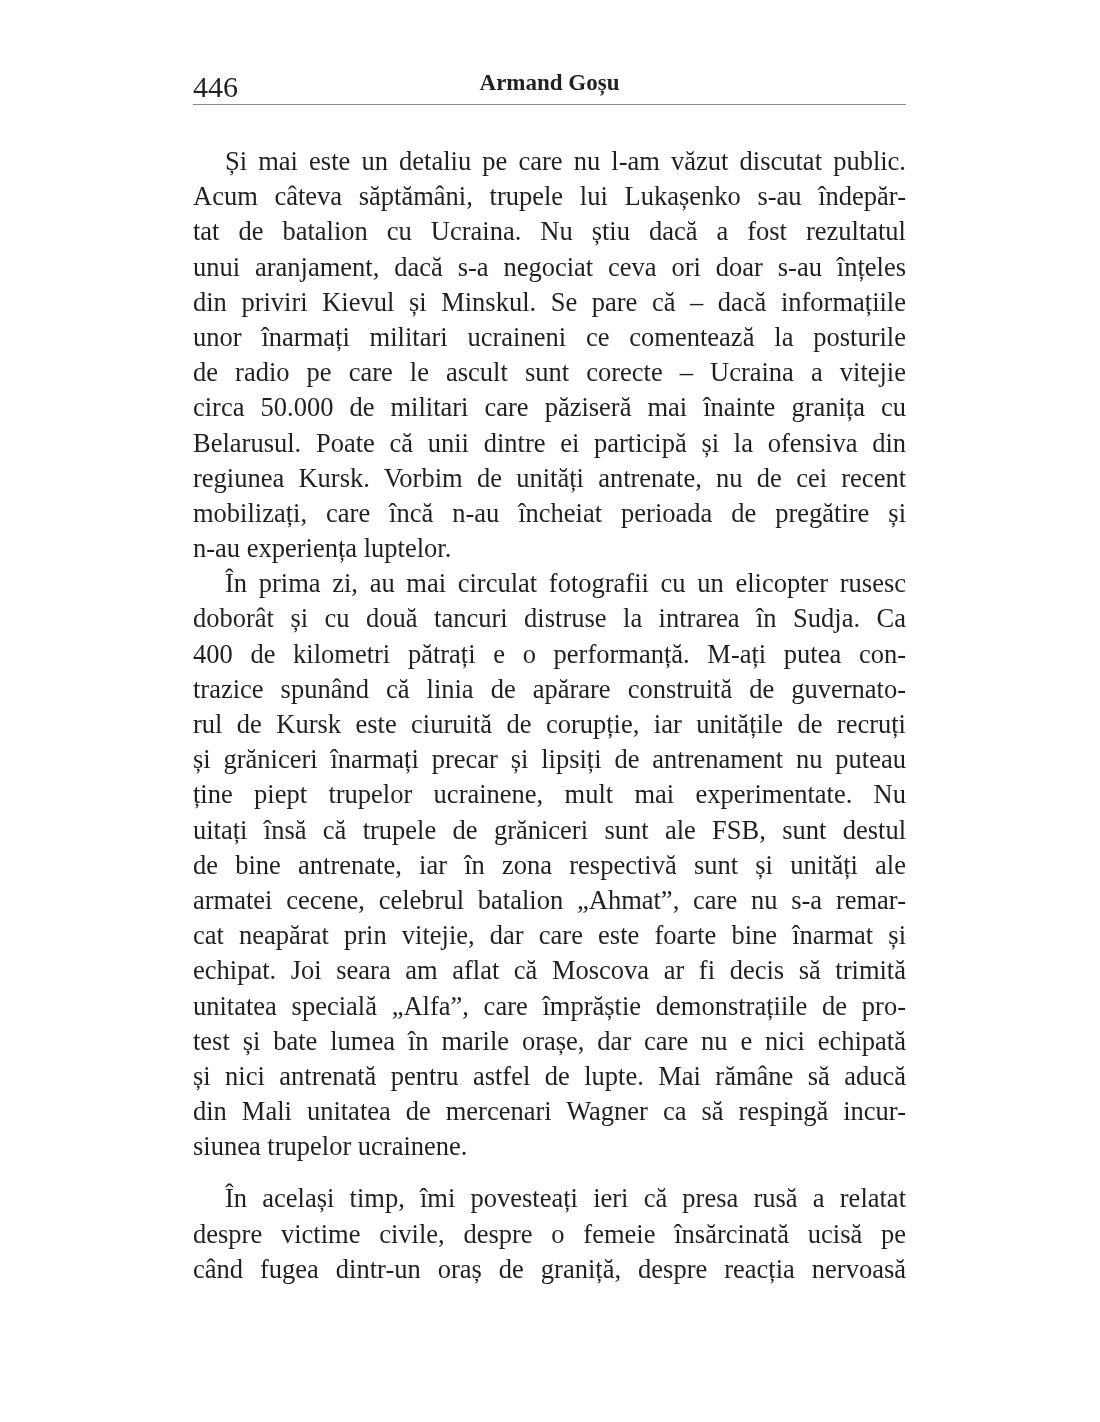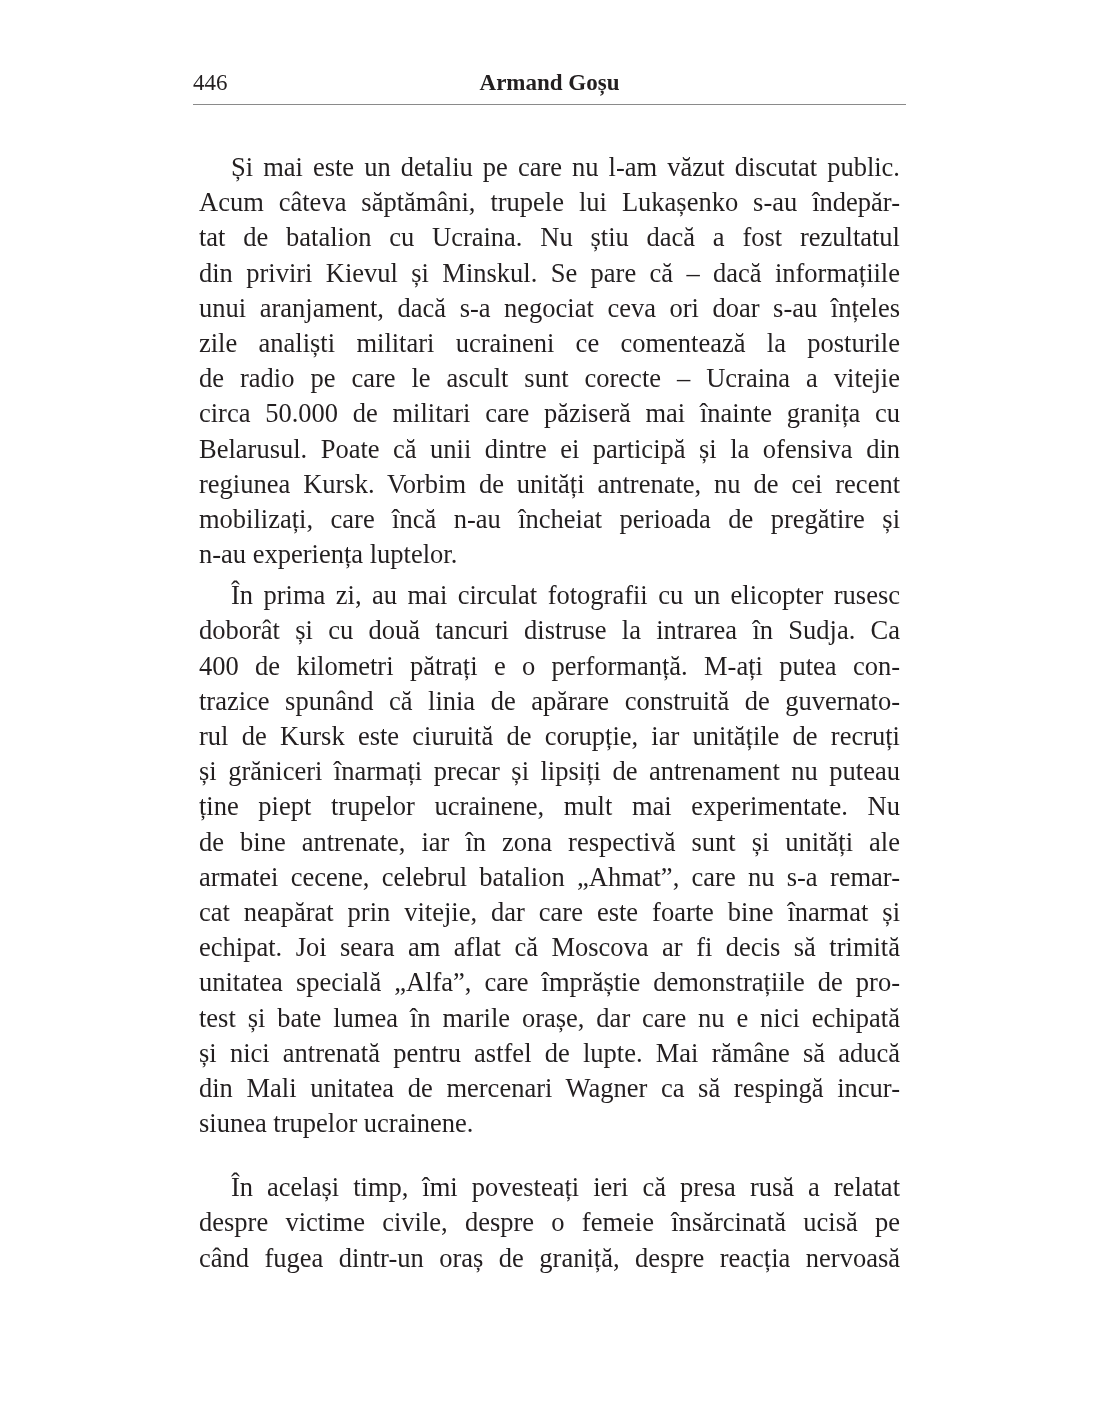--- a/index.html
+++ b/index.html
@@ -1,23 +1,23 @@
 <!DOCTYPE html>
 <html><head>
   <meta charset="utf-8">
   <style>
     html, body { margin: 0; padding: 0; background: #ffffff; }
     body { width: 1100px; height: 1422px; position: relative; overflow: hidden;
       font-family: "Liberation Serif", "DejaVu Serif", serif; color: #231f20; }
     .header { position: absolute; left: 193px; top: 70px; width: 713px; height: 30px; }
-    .page-num { position: absolute; left: 0; top: 0; font-size: 23px; }
+    .page-num { position: absolute; left: 0; top: 0; font-size: 30px; }
     .running-title { position: absolute; left: 0; right: 0; top: 0; text-align: center; font-size: 23px; font-weight: bold; }
     .rule { position: absolute; left: 193px; top: 104px; width: 713px; height: 0; border-top: 1.5px solid #8a8a8a; }
     .body { position: absolute; left: 193px; top: 144px; width: 713px; }
-    .para { margin: 6px; }
+    .para { margin: 0; }
     .line { display: block; height: 35.2px; line-height: 35.2px; font-size: 26.5px;
       text-align: justify; text-align-last: justify; white-space: nowrap; }
     .line.last { text-align-last: left; }
     .line.indent { padding-left: 32px; }
     .para.italic .line { }
     .gap { height: 17px; }
   </style>
 </head>
 <body>
 
@@ -25,38 +25,39 @@
   <span class="page-num">446</span>
   <span class="running-title">Armand Goșu</span>
 </div>
 <div class="rule"></div>
 
 <div class="body">
   <div class="para">
     <span class="line indent">Și mai este un detaliu pe care nu l-am văzut discutat public.</span>
     <span class="line">Acum câteva săptămâni, trupele lui Lukașenko s-au îndepăr-</span>
     <span class="line">tat de batalion cu Ucraina. Nu știu dacă a fost rezultatul</span>
+    <span class="line">unui aranjament, dacă s-a negociat ceva ori doar s-au înțeles</span>
     <span class="line">din priviri Kievul și Minskul. Se pare că – dacă informațiile</span>
-    <span class="line">unui aranjament, dacă s-a negociat ceva ori doar s-au înțeles</span>
-    <span class="line">zile analiști militari ucraineni ce comentează la posturile</span>
+    <span class="line">unor înarmați militari ucraineni ce comentează la posturile</span>
     <span class="line">de radio pe care le ascult sunt corecte – Ucraina a vitejie</span>
     <span class="line">circa 50.000 de militari care păziseră mai înainte granița cu</span>
     <span class="line">Belarusul. Poate că unii dintre ei participă și la ofensiva din</span>
     <span class="line">regiunea Kursk. Vorbim de unități antrenate, nu de cei recent</span>
     <span class="line">mobilizați, care încă n-au încheiat perioada de pregătire și</span>
     <span class="line last">n-au experiența luptelor.</span>
   </div>
   <div class="para">
     <span class="line indent">În prima zi, au mai circulat fotografii cu un elicopter rusesc</span>
     <span class="line">doborât și cu două tancuri distruse la intrarea în Sudja. Ca</span>
     <span class="line">400 de kilometri pătrați e o performanță. M-ați putea con-</span>
     <span class="line">trazice spunând că linia de apărare construită de guvernato-</span>
     <span class="line">rul de Kursk este ciuruită de corupție, iar unitățile de recruți</span>
     <span class="line">și grăniceri înarmați precar și lipsiți de antrenament nu puteau</span>
     <span class="line">ține piept trupelor ucrainene, mult mai experimentate. Nu</span>
+    <span class="line">uitați însă că trupele de grăniceri sunt ale FSB, sunt destul</span>
     <span class="line">de bine antrenate, iar în zona respectivă sunt și unități ale</span>
     <span class="line">armatei cecene, celebrul batalion „Ahmat”, care nu s-a remar-</span>
     <span class="line">cat neapărat prin vitejie, dar care este foarte bine înarmat și</span>
     <span class="line">echipat. Joi seara am aflat că Moscova ar fi decis să trimită</span>
     <span class="line">unitatea specială „Alfa”, care împrăștie demonstrațiile de pro-</span>
     <span class="line">test și bate lumea în marile orașe, dar care nu e nici echipată</span>
     <span class="line">și nici antrenată pentru astfel de lupte. Mai rămâne să aducă</span>
     <span class="line">din Mali unitatea de mercenari Wagner ca să respingă incur-</span>
     <span class="line last">siunea trupelor ucrainene.</span>
   </div>

